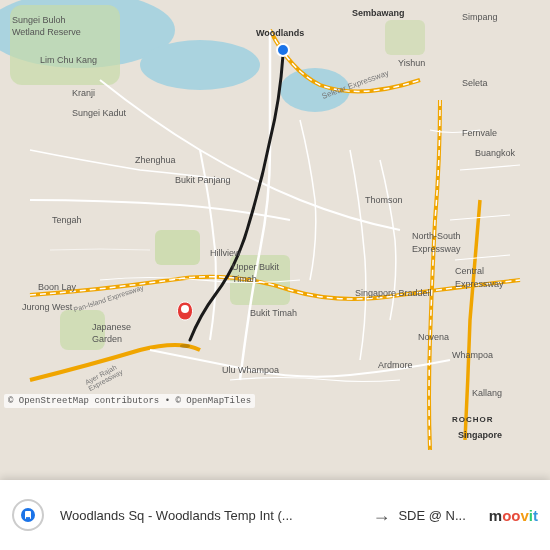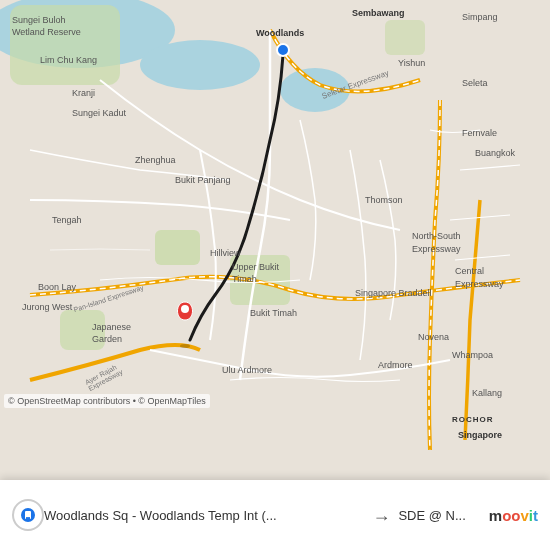--- a/index.html
+++ b/index.html
@@ -67,21 +67,21 @@
       display: flex;
       align-items: center;
       padding: 0 12px;
       box-shadow: 0 -2px 8px rgba(0,0,0,0.15);
       z-index: 20;
     }
 
     .bottom-left {
       display: flex;
       align-items: center;
-      gap: 0;
+      gap: 16px;
       flex: 1;
       min-width: 0;
     }
 
     .bottom-icon-circle {
       width: 32px;
       height: 32px;
       border-radius: 50%;
       background: white;
       border: 2px solid #ccc;
@@ -135,20 +135,21 @@
     .attribution {
       position: absolute;
       bottom: 72px;
       left: 4px;
       font-size: 9px;
       color: #555;
       background: rgba(255,255,255,0.7);
       padding: 2px 4px;
       border-radius: 2px;
       z-index: 15;
+      font-family: Liberation Mono, monospace;
     }
 
     
     .map-label {
       position: absolute;
       font-size: 9px;
       color: #555;
       font-weight: 500;
       white-space: nowrap;
       pointer-events: none;
@@ -248,21 +249,21 @@
   <span class="map-label" style="top:215px;left:52px;">Tengah</span>
   <span class="map-label" style="top:248px;left:210px;">Hillview</span>
   <span class="map-label" style="top:262px;left:232px;line-height:1.3;">Upper Bukit<br>Timah</span>
   <span class="map-label" style="top:288px;left:355px;">Singapore  Braddell</span>
   <span class="map-label" style="top:282px;left:38px;">Boon Lay</span>
   <span class="map-label" style="top:302px;left:22px;">Jurong West</span>
   <span class="map-label map-label-express" style="top:295px;left:72px;transform:rotate(-18deg);font-size:7px;">Pan-Island Expressway</span>
   <span class="map-label" style="top:322px;left:52px;line-height:1.3;margin-left:40px;">Japanese<br>Garden</span>
   <span class="map-label map-label-express" style="top:370px;left:85px;transform:rotate(-28deg);font-size:7px;">Ayer Rajah<br>Expressway</span>
   <span class="map-label" style="top:308px;left:250px;">Bukit Timah</span>
-  <span class="map-label" style="top:365px;left:222px;">Ulu Ardmore</span>
+  <span class="map-label" style="top:365px;left:222px;">Ulu Whampoa</span>
   <span class="map-label" style="top:360px;left:378px;">Ardmore</span>
   <span class="map-label" style="top:332px;left:418px;">Novena</span>
   <span class="map-label" style="top:350px;left:452px;">Whampoa</span>
   <span class="map-label" style="top:388px;left:472px;">Kallang</span>
   <span class="map-label map-label-bold" style="top:415px;left:452px;font-size:8px;letter-spacing:1px;">ROCHOR</span>
   <span class="map-label map-label-bold" style="top:430px;left:458px;">Singapore</span>
   <span class="map-label" style="top:230px;left:412px;line-height:1.4;">North-South<br>Expressway</span>
   <span class="map-label" style="top:265px;left:455px;line-height:1.4;">Central<br>Expressway</span>
 
 

